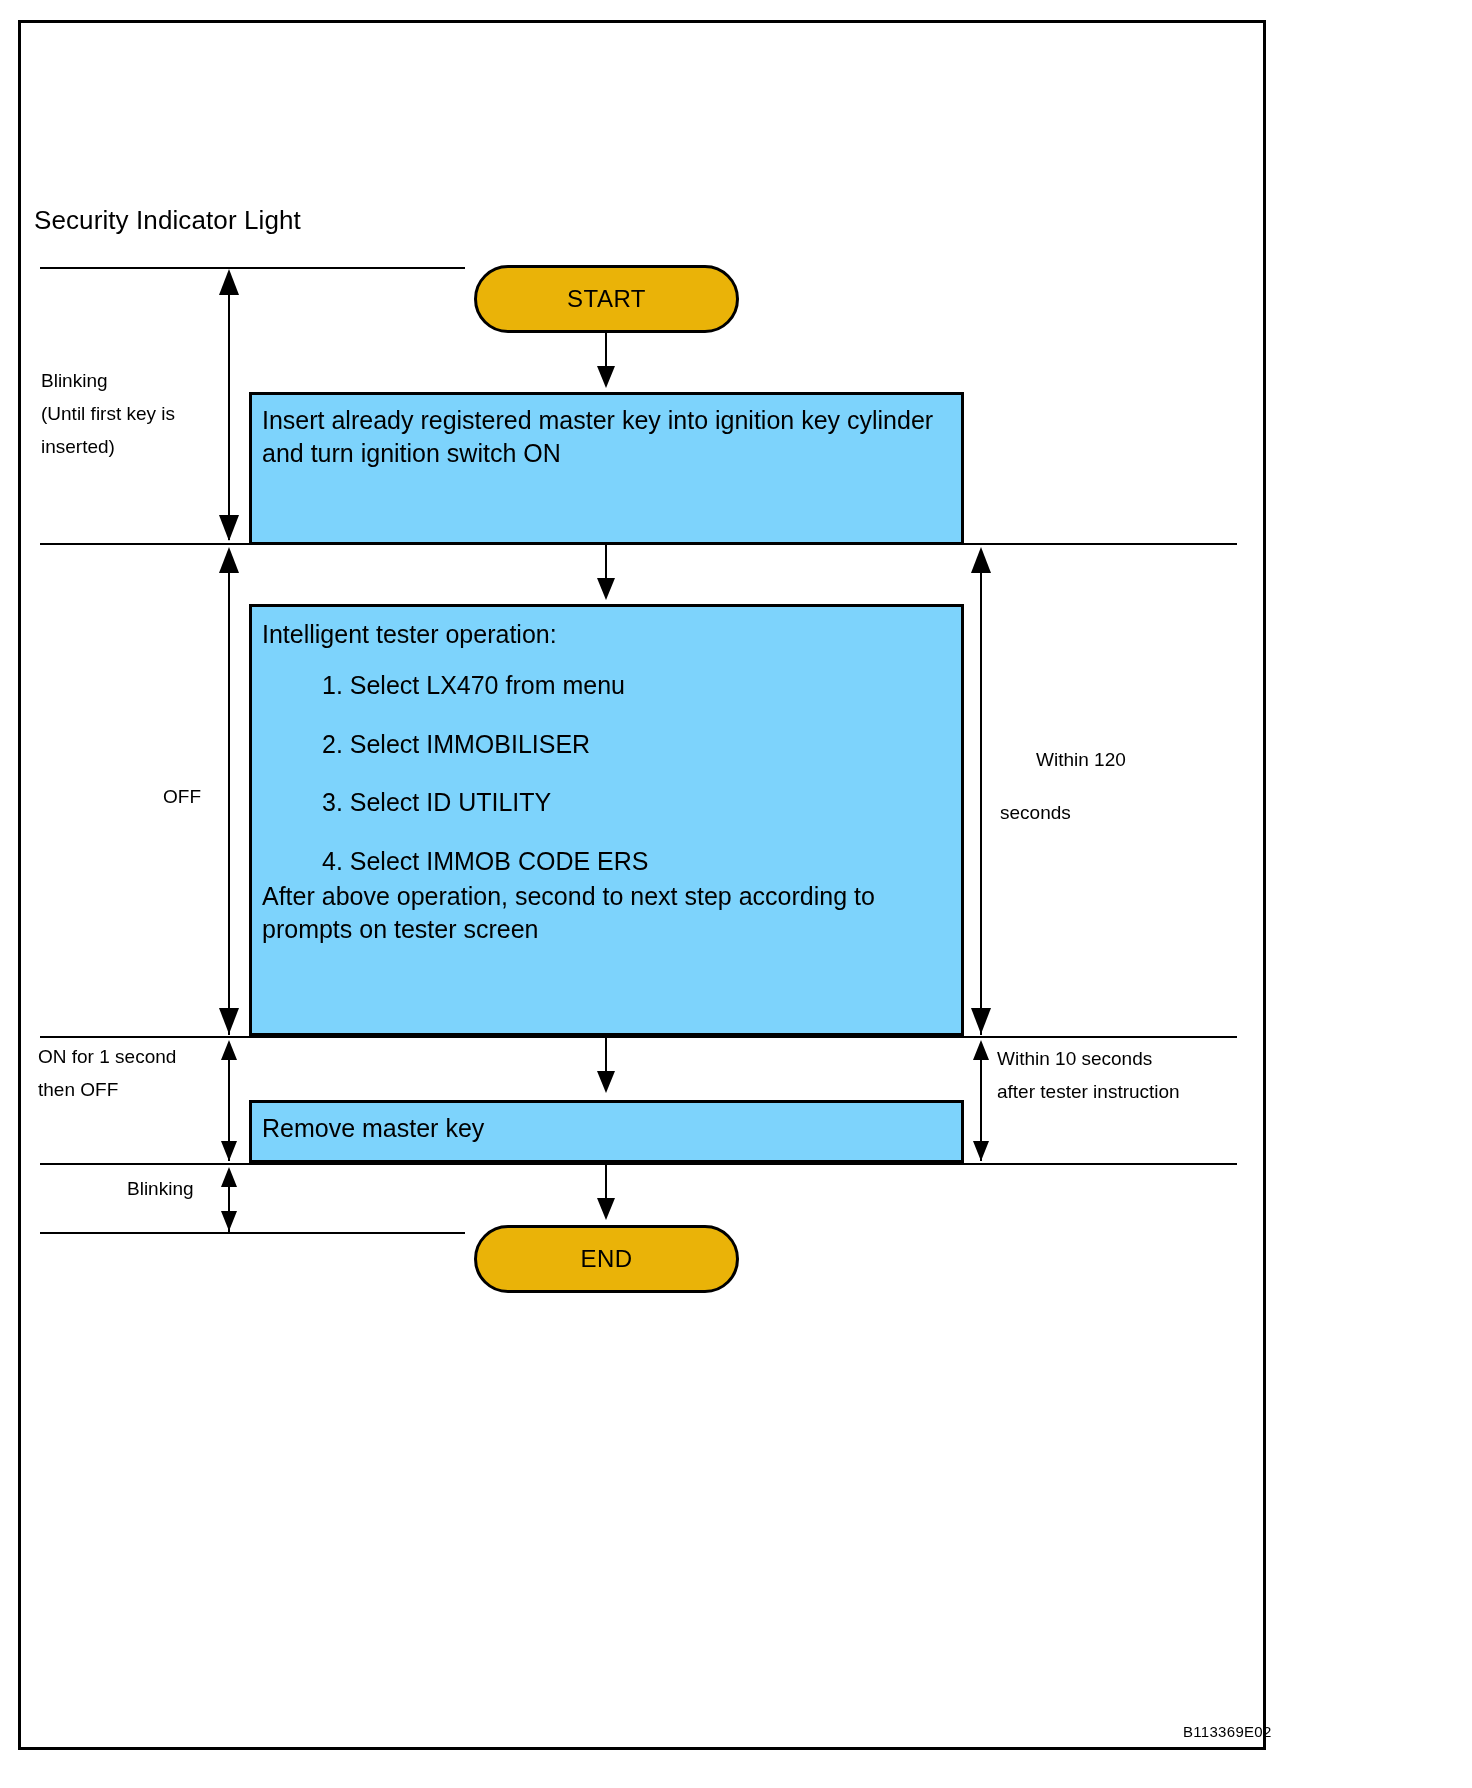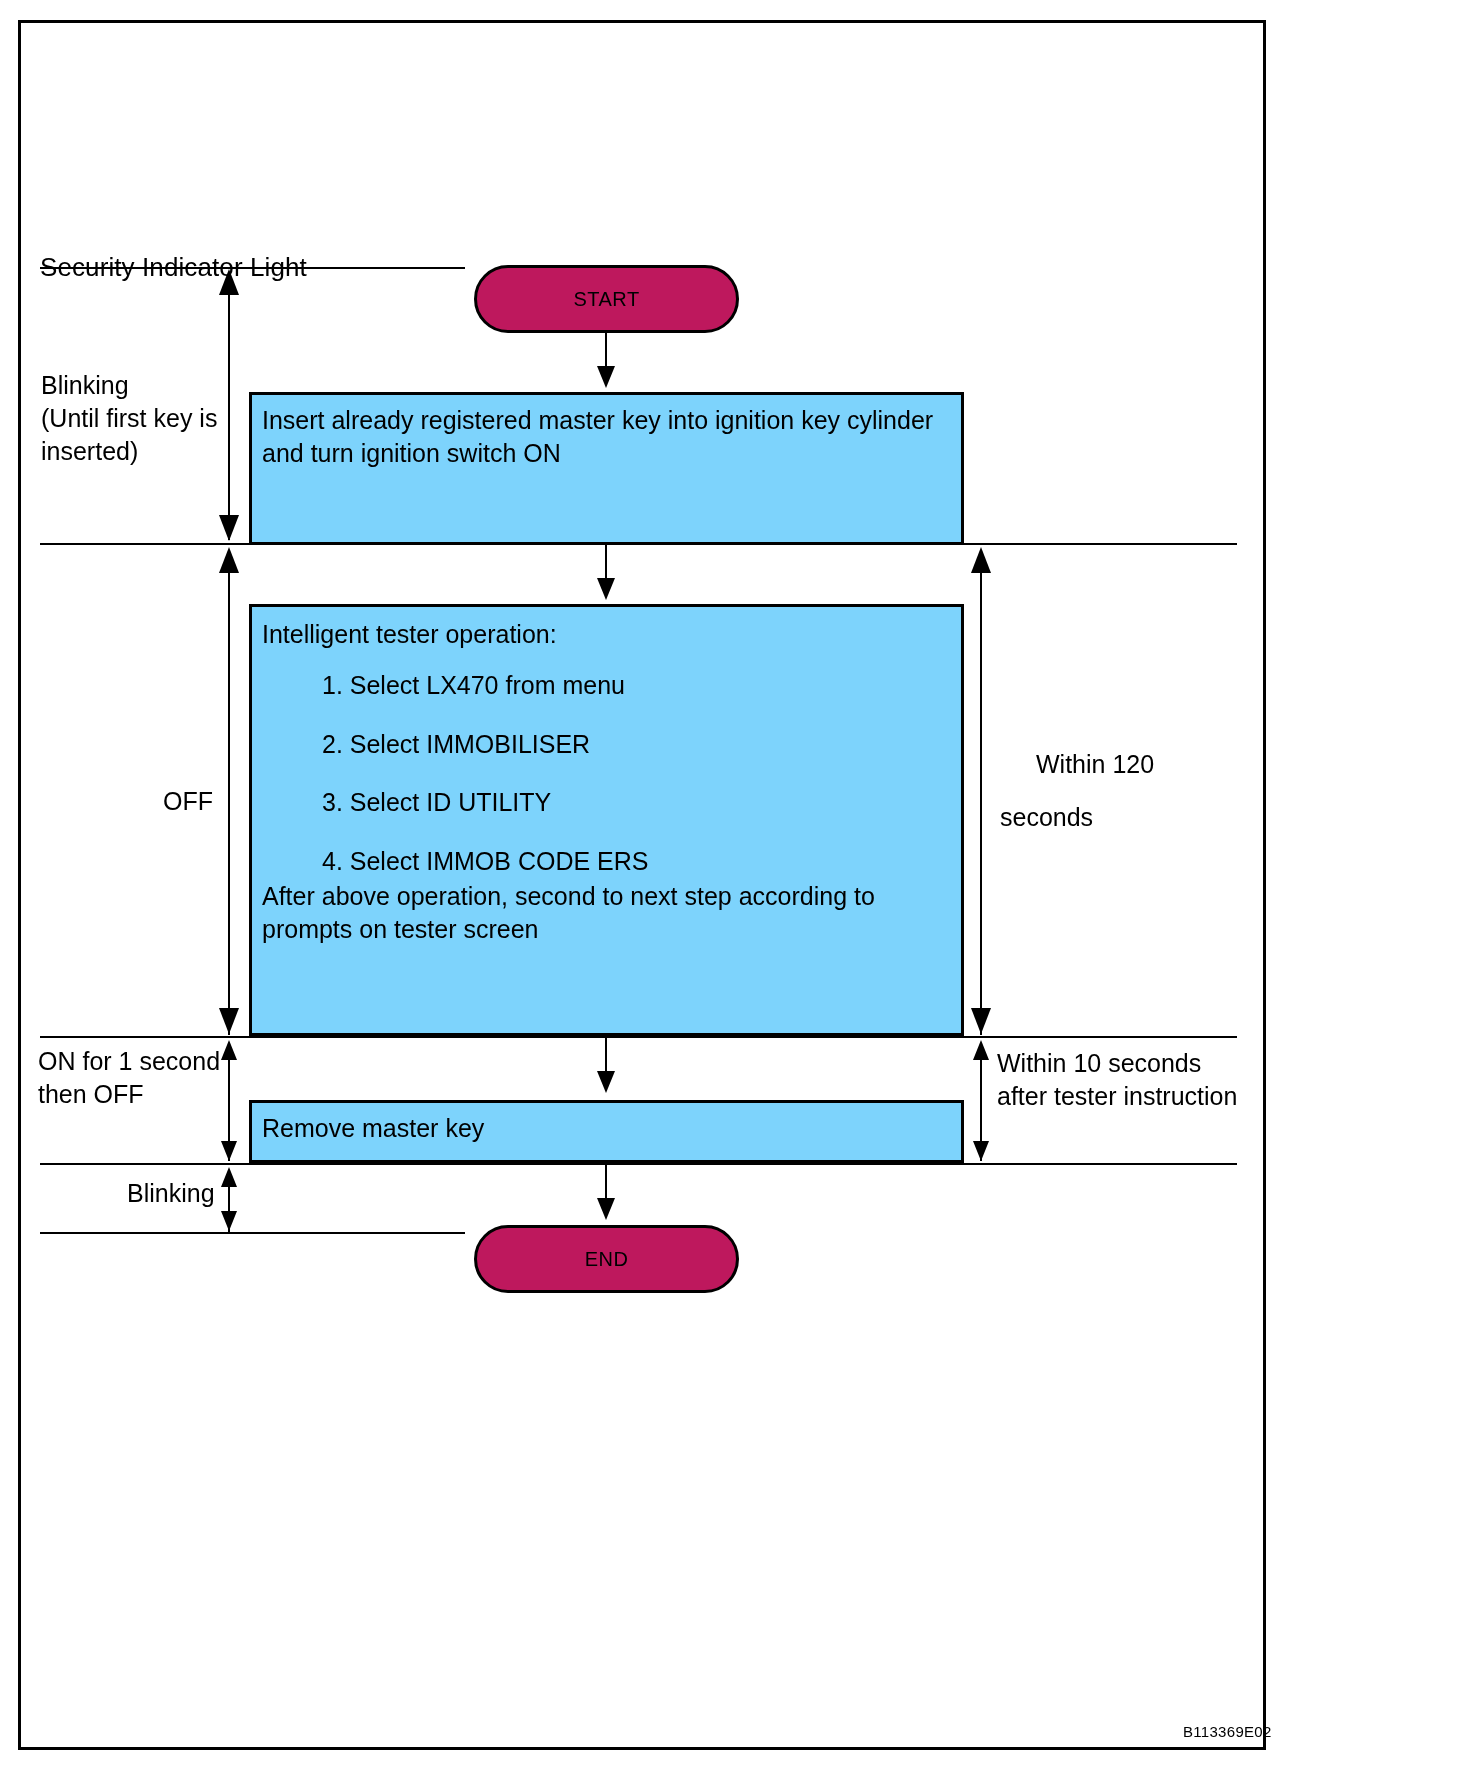--- a/index.html
+++ b/index.html
@@ -2,28 +2,28 @@
 <html><head>
 <meta charset="utf-8">
 <style>
   html,body{margin:0;padding:0;background:#ffffff;}
   body{font-family:"Liberation Sans",sans-serif;color:#000;}
   .page{position:relative;width:1472px;height:1788px;background:#fff;overflow:hidden;}
   .frame{position:absolute;left:18px;top:20px;width:1248px;height:1730px;border:3px solid #000;box-sizing:border-box;}
 
   .tx{position:absolute;white-space:pre;line-height:1.30;color:#000;}
   .hdr{font-size:26px;letter-spacing:.1px;}
-  .lbl{font-size:25px;}
+  .lbl{font-size:19px;}
   .boxtxt{font-size:25px;}
 
   
   .pbox{position:absolute;border:3px solid #000;background:#7dd3fc;box-sizing:border-box;}
-  .term{position:absolute;border:3px solid #000;background:#be185d;box-sizing:border-box;
+  .term{position:absolute;border:3px solid #000;background:#eab308;box-sizing:border-box;
         border-radius:999px;display:flex;align-items:center;justify-content:center;
-        font-size:20px;letter-spacing:.5px;}
+        font-size:24px;letter-spacing:.5px;}
 
   
   .hline{position:absolute;height:0;border-top:2px solid #000;}
 
   
   .conn{position:absolute;width:0;border-left:2px solid #000;}
   .head-down{position:absolute;width:0;height:0;
              border-left:9px solid transparent;border-right:9px solid transparent;
              border-top:22px solid #000;}
 
@@ -45,21 +45,21 @@
   .steplist{position:absolute;font-size:25px;line-height:1.30;}
   .step{margin-bottom:26px;white-space:pre;}
   .code{position:absolute;font-size:15px;letter-spacing:.3px;}
 </style>
 </head>
 <body>
 
 <div class="page">
   <div class="frame"></div>
 
-  <div class="tx hdr" style="left:40px;top:204px;margin-top:47px;">Security Indicator Light</div>
+  <div class="tx hdr" style="left:34px;top:204px;">Security Indicator Light</div>
 
   <div class="hline" style="left:40px;top:267px;width:425px;"></div>
   <div class="hline" style="left:40px;top:543px;width:1197px;"></div>
   <div class="hline" style="left:40px;top:1036px;width:1197px;"></div>
   <div class="hline" style="left:40px;top:1163px;width:1197px;"></div>
   <div class="hline" style="left:40px;top:1232px;width:425px;"></div>
 
   <div class="dh-up" style="left:219px;top:269px;"></div>
   <div class="dim" style="left:228px;top:272px;height:268px;"></div>
   <div class="dh-dn" style="left:219px;top:515px;"></div>

